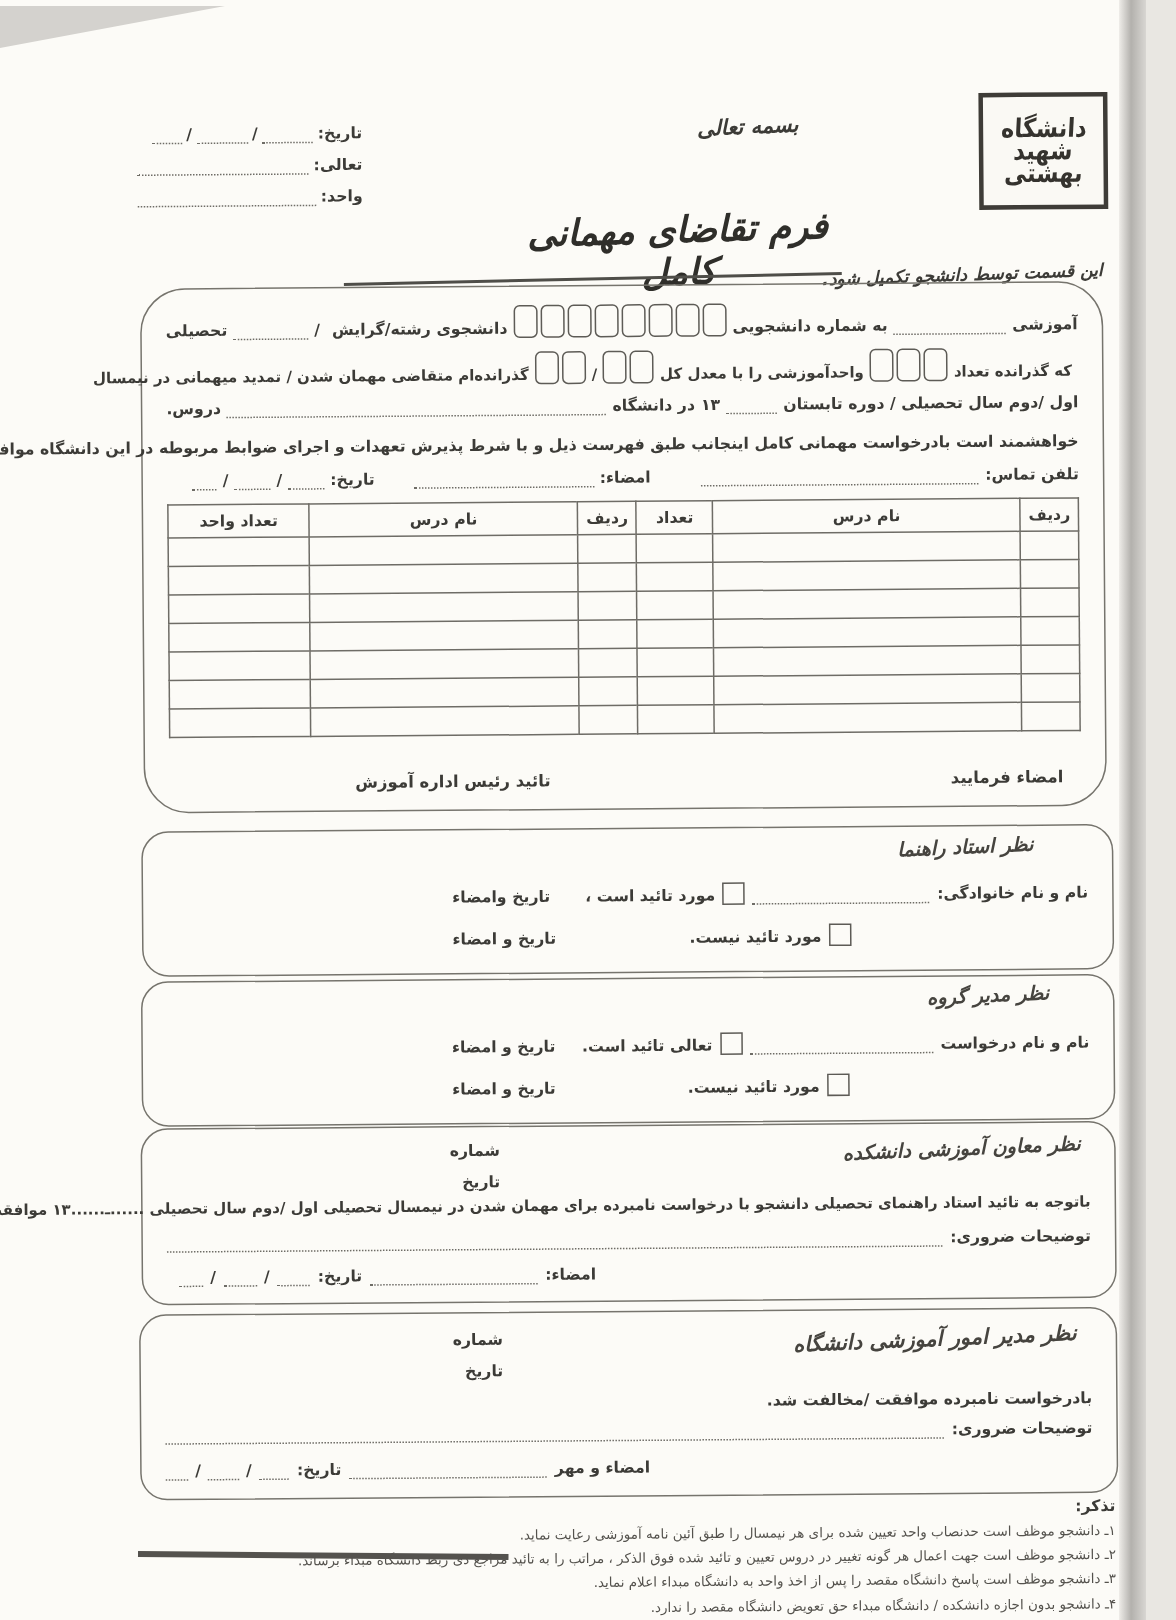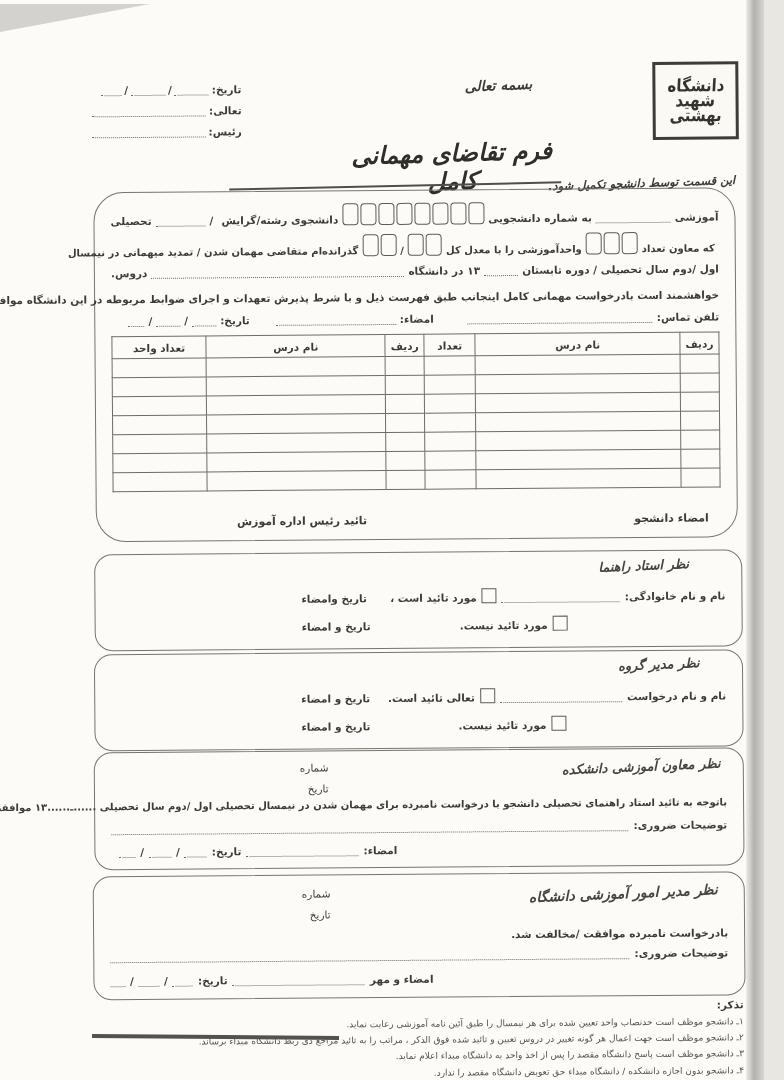--- a/index.html
+++ b/index.html
@@ -23,21 +23,21 @@
   
   .hw{font-style:italic;font-weight:bold;}
   .dots{display:inline-block;height:11px;border-bottom:1.4px dotted #6e6c66;}
   .grow{flex:1;}
   .dbox{display:inline-block;width:14px;height:20px;border:1.6px solid #5d5b56;border-radius:4px;background:transparent;}
   .cbx{display:inline-block;width:13px;height:13px;border:1.4px solid #5d5b56;background:transparent;flex:none;}
   .row{display:flex;align-items:flex-end;gap:4px;font-size:10.5px;font-weight:bold;white-space:nowrap;}
   .slash{font-weight:bold;}
   .secbox{position:absolute;border:1.6px solid #76746d;border-radius:18px;}
   .sec-heading{position:absolute;font-style:italic;font-weight:bold;font-size:13px;transform:rotate(-2deg);color:#46443f;}
-  .numdate{position:absolute;font-size:10.5px;font-weight:normal;line-height:21px;text-align:right;}
+  .numdate{position:absolute;font-size:10.5px;font-weight:bold;line-height:21px;text-align:right;}
 
   
   .logo{position:absolute;left:656px;top:64px;width:80px;height:72px;border:3px solid #3e3c37;
     display:flex;flex-direction:column;justify-content:center;align-items:center;background:#faf9f4;}
   .logo span{font-weight:bold;font-size:15px;line-height:15px;letter-spacing:-1px;transform:scaleY(1.15) skewX(-4deg);color:#35332e;}
   .bismillah{position:absolute;left:432px;top:78px;width:140px;text-align:center;font-size:14px;transform:rotate(-2deg);}
   .meta{position:absolute;left:95px;top:82px;width:150px;font-size:10.5px;font-weight:bold;}
   .meta .row{margin-bottom:9px;gap:3px;}
   .title{position:absolute;left:330px;top:140px;width:250px;text-align:center;font-size:24px;font-style:italic;font-weight:bold;
     transform:rotate(-1.2deg);color:#2f2e2a;}
@@ -85,21 +85,21 @@
           <span class="slash">/</span>
         <span class="dots" style="width:34px"></span>
           <span class="slash">/</span>
         <span class="dots" style="width:20px"></span>
       </div>
       <div class="row">
         <span>تعالی:</span>
         <span class="dots grow"></span>
       </div>
       <div class="row">
-        <span>رئیس:</span>
+        <span>واحد:</span>
         <span class="dots grow"></span>
       </div>
     </div>
 
     <div class="title">فرم تقاضای مهمانی کامل</div>
     <div class="title-underline"></div>
 
     <div class="student-note hw">این قسمت توسط دانشجو تکمیل شود.</div>
 
     <div class="secbox bigbox">
@@ -119,21 +119,21 @@
         </span>
         <span>دانشجوی رشته/گرایش</span>
         <span class="dots grow"></span>
         <span class="slash">/</span>
         <span class="dots" style="width:52px"></span>
         <span>تحصیلی</span>
       </div>
 
       <div class="row" style="font-size:10px">
         <span class="dots" style="width:48px"></span>
-        <span>که معاون تعداد</span>
+        <span>که گذرانده تعداد</span>
         <span style="display:inline-flex;gap:2px;">
           <span class="dbox"></span>
             <span class="dbox"></span>
             <span class="dbox"></span>
         </span>
         <span>واحدآموزشی را با معدل کل</span>
         <span style="display:inline-flex;gap:2px;">
           <span class="dbox"></span>
             <span class="dbox"></span>
         </span>
@@ -243,21 +243,21 @@
               <td></td>
               <td></td>
               <td></td>
               <td></td>
               <td></td>
               <td></td>
             </tr>
         </tbody>
       </table>
 
-      <div class="sign-student">امضاء دانشجو</div>
+      <div class="sign-student">امضاء فرمایید</div>
       <div class="sign-office">تائید رئیس اداره آموزش</div>
     </div>
 
     <div class="secbox" style="left:94px;top:552px;width:646px;height:95px;">
       <div class="sec-heading" style="right:52px;top:7px;">نظر استاد راهنما</div>
       <div class="oprow" style="top:36px;">
         <span>نام و نام خانوادگی:</span>
         <span class="dots" style="width:118px"></span>
         <span class="cbx"></span>
         <span>مورد تائید است ،</span>

